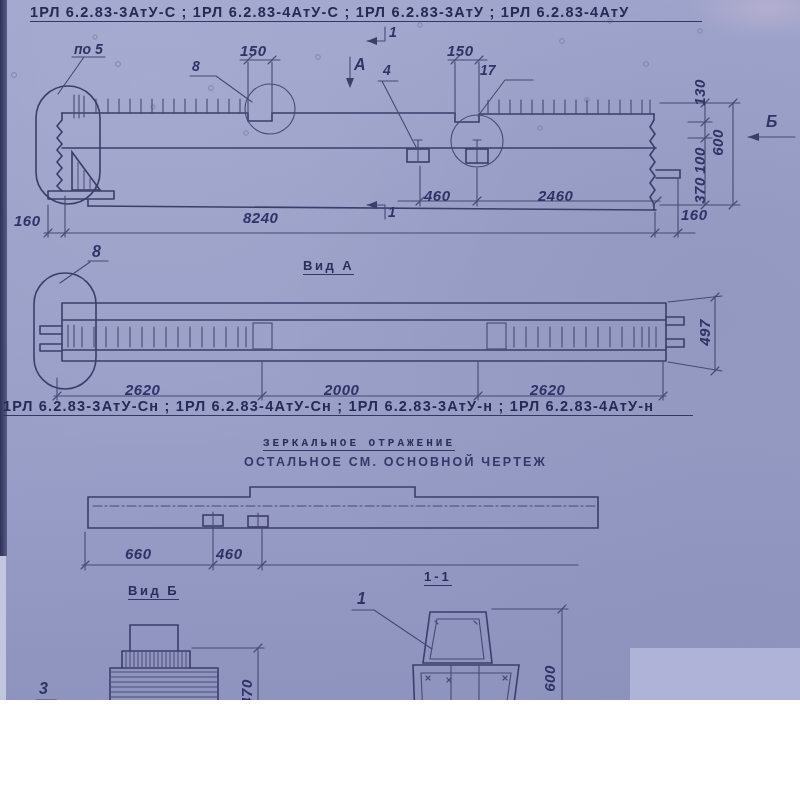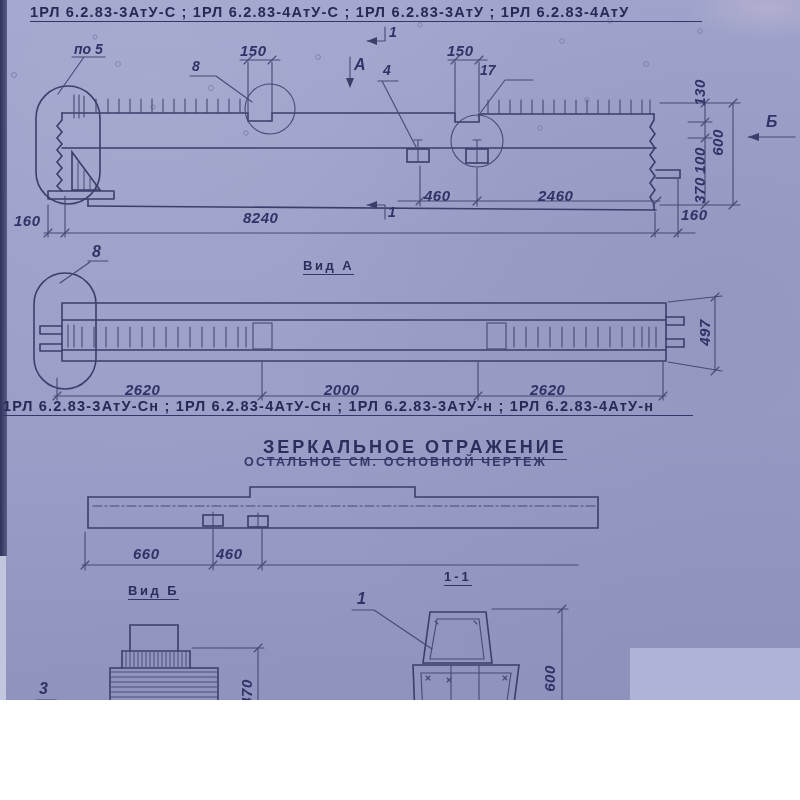--- a/index.html
+++ b/index.html
@@ -14,21 +14,21 @@
   .txt{position:absolute;white-space:nowrap;color:#2d3060;}
   .title{font-size:14.5px;font-weight:bold;letter-spacing:1.2px;color:#272a55;
          border-bottom:1.6px solid #32356200;}
   .uline{border-bottom:1.6px solid #333668;padding-bottom:1px;}
   .dim{font-size:15px;font-style:italic;letter-spacing:.5px;font-weight:bold;color:#303367;}
   .lbl{font-size:14px;font-style:italic;font-weight:bold;color:#303367;}
   .big{font-size:16px;}
   .rot{transform:rotate(-90deg);transform-origin:center;text-align:center;}
   .viewt{font-size:13px;font-weight:bold;letter-spacing:2.5px;color:#2b2e5c;
          border-bottom:1.7px solid #333668;padding-bottom:1px;}
-  .note1{font-size:18px;font-weight:bold;letter-spacing:3px;color:#2b2e5c;}
+  .note1{font-size:11px;font-weight:bold;letter-spacing:3px;color:#2b2e5c;font-family:Liberation Mono, monospace;}
   .note2{font-size:12.5px;font-weight:bold;letter-spacing:2.2px;color:#34376a;}
   svg{position:absolute;left:0;top:0;}
   .ink{stroke:#3b3e6a;fill:none;stroke-width:1.6;stroke-linecap:round;}
   .thin{stroke:#474a74;fill:none;stroke-width:1.1;stroke-linecap:round;}
   .hatch{stroke:#4a4d76;fill:none;stroke-width:1;}
   .arr{fill:#3b3e6a;stroke:none;}
   .spk{stroke:#757aa4;fill:none;stroke-width:1;opacity:.75;}
 </style>
 </head>
 <body>
@@ -218,26 +218,26 @@
   <div class="txt viewt" style="left:303px;top:258px;">Вид А</div>
   <div class="txt dim" style="left:125px;top:381px;">2620</div>
   <div class="txt dim" style="left:324px;top:381px;">2000</div>
   <div class="txt dim" style="left:530px;top:381px;">2620</div>
   <div class="txt dim rot" style="left:686px;top:324px;width:36px;">497</div>
 
   <div class="txt title uline" style="left:3px;top:398px;width:690px;">1РЛ 6.2.83-3АтУ-Сн ;  1РЛ 6.2.83-4АтУ-Сн ;  1РЛ 6.2.83-3АтУ-н ;  1РЛ 6.2.83-4АтУ-н</div>
   <div class="txt note1 uline" style="left:263px;top:437px;">ЗЕРКАЛЬНОЕ  ОТРАЖЕНИЕ</div>
   <div class="txt note2" style="left:244px;top:455px;">ОСТАЛЬНОЕ  СМ.  ОСНОВНОЙ  ЧЕРТЕЖ</div>
 
-  <div class="txt dim" style="left:125px;top:545px;margin-left:8px;">660</div>
+  <div class="txt dim" style="left:125px;top:545px;">660</div>
   <div class="txt dim" style="left:216px;top:545px;">460</div>
 
   <div class="txt viewt" style="left:128px;top:583px;">Вид Б</div>
   <div class="txt lbl big" style="left:39px;top:680px;">3</div>
   <div class="txt dim rot" style="left:229px;top:684px;width:34px;">470</div>
   <div class="txt dim" style="left:146px;top:767px;">497</div>
 
-  <div class="txt viewt" style="left:444px;top:569px;letter-spacing:3px;">1-1</div>
+  <div class="txt viewt" style="left:424px;top:569px;letter-spacing:3px;">1-1</div>
   <div class="txt lbl big" style="left:357px;top:590px;">1</div>
   <div class="txt lbl big" style="left:468px;top:757px;">2</div>
   <div class="txt dim rot" style="left:532px;top:670px;width:34px;">600</div>
 
 </div>
 
 </body></html>

